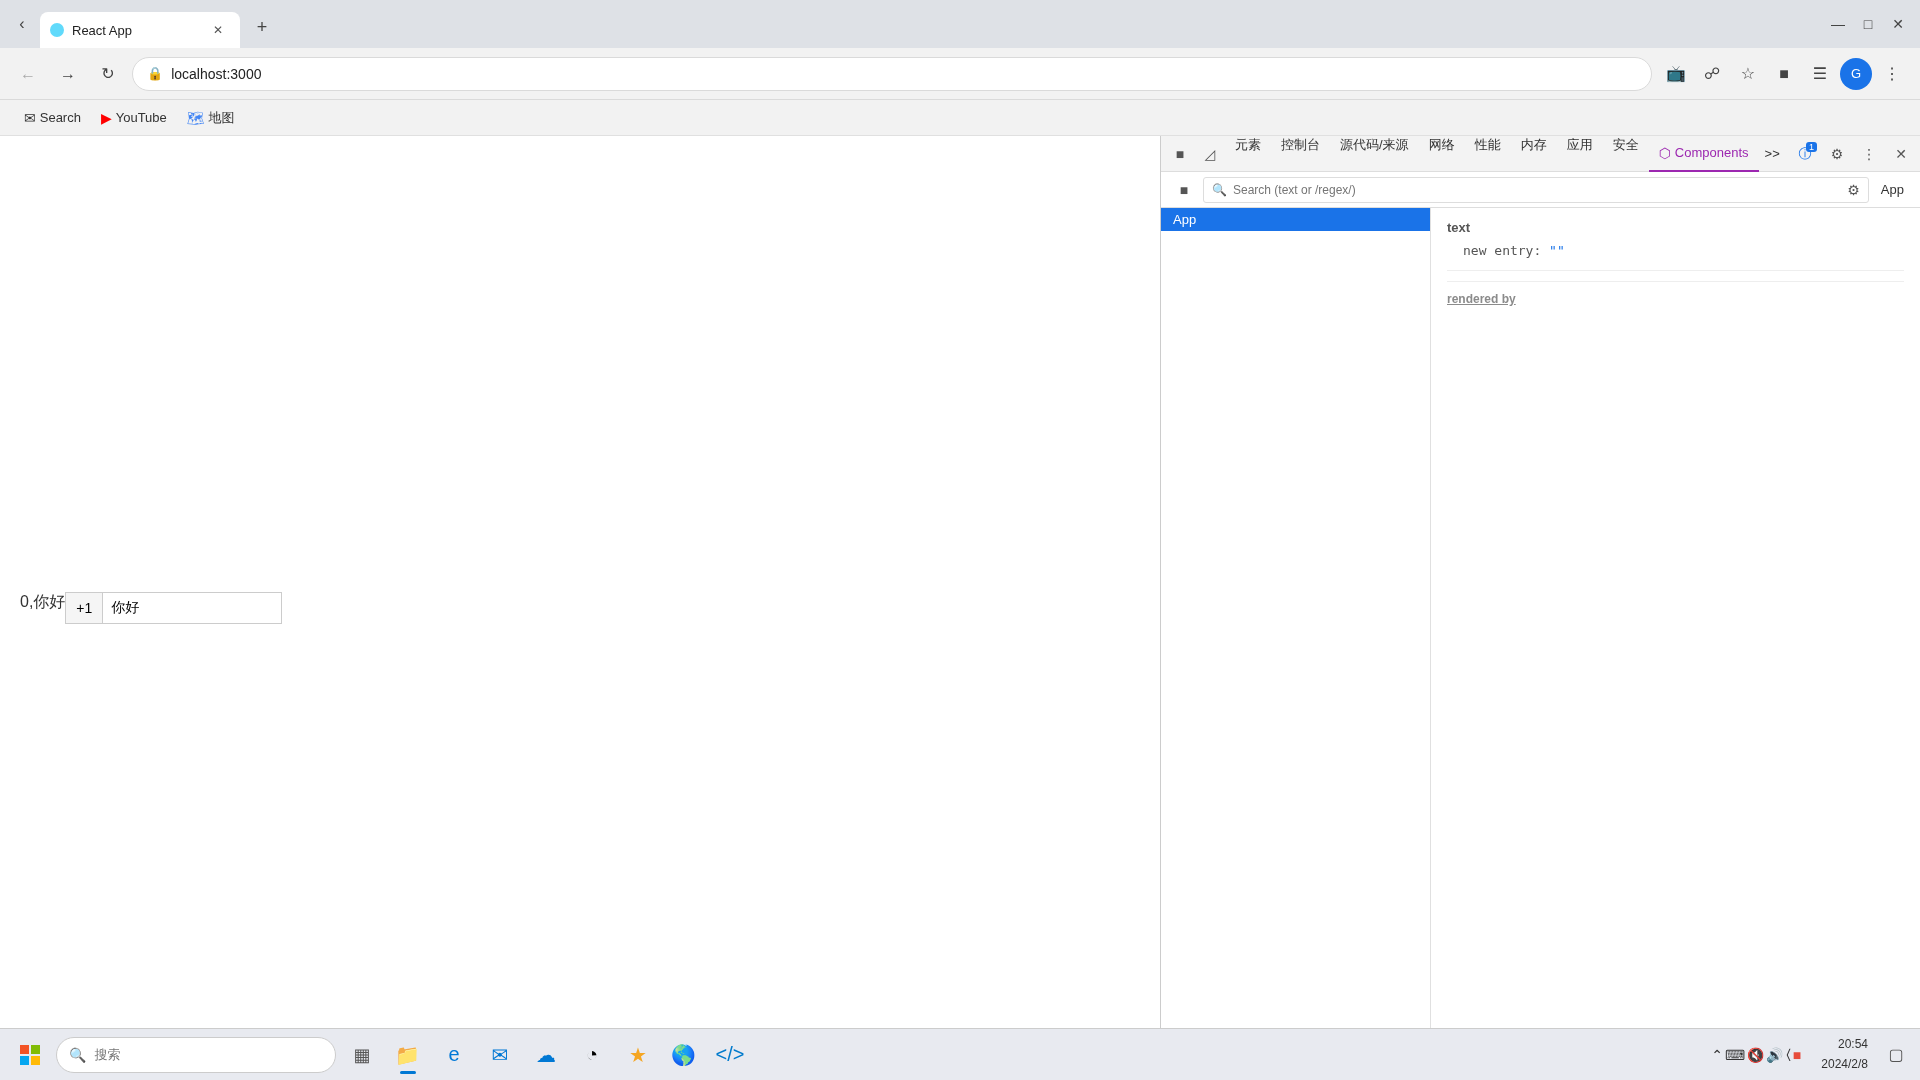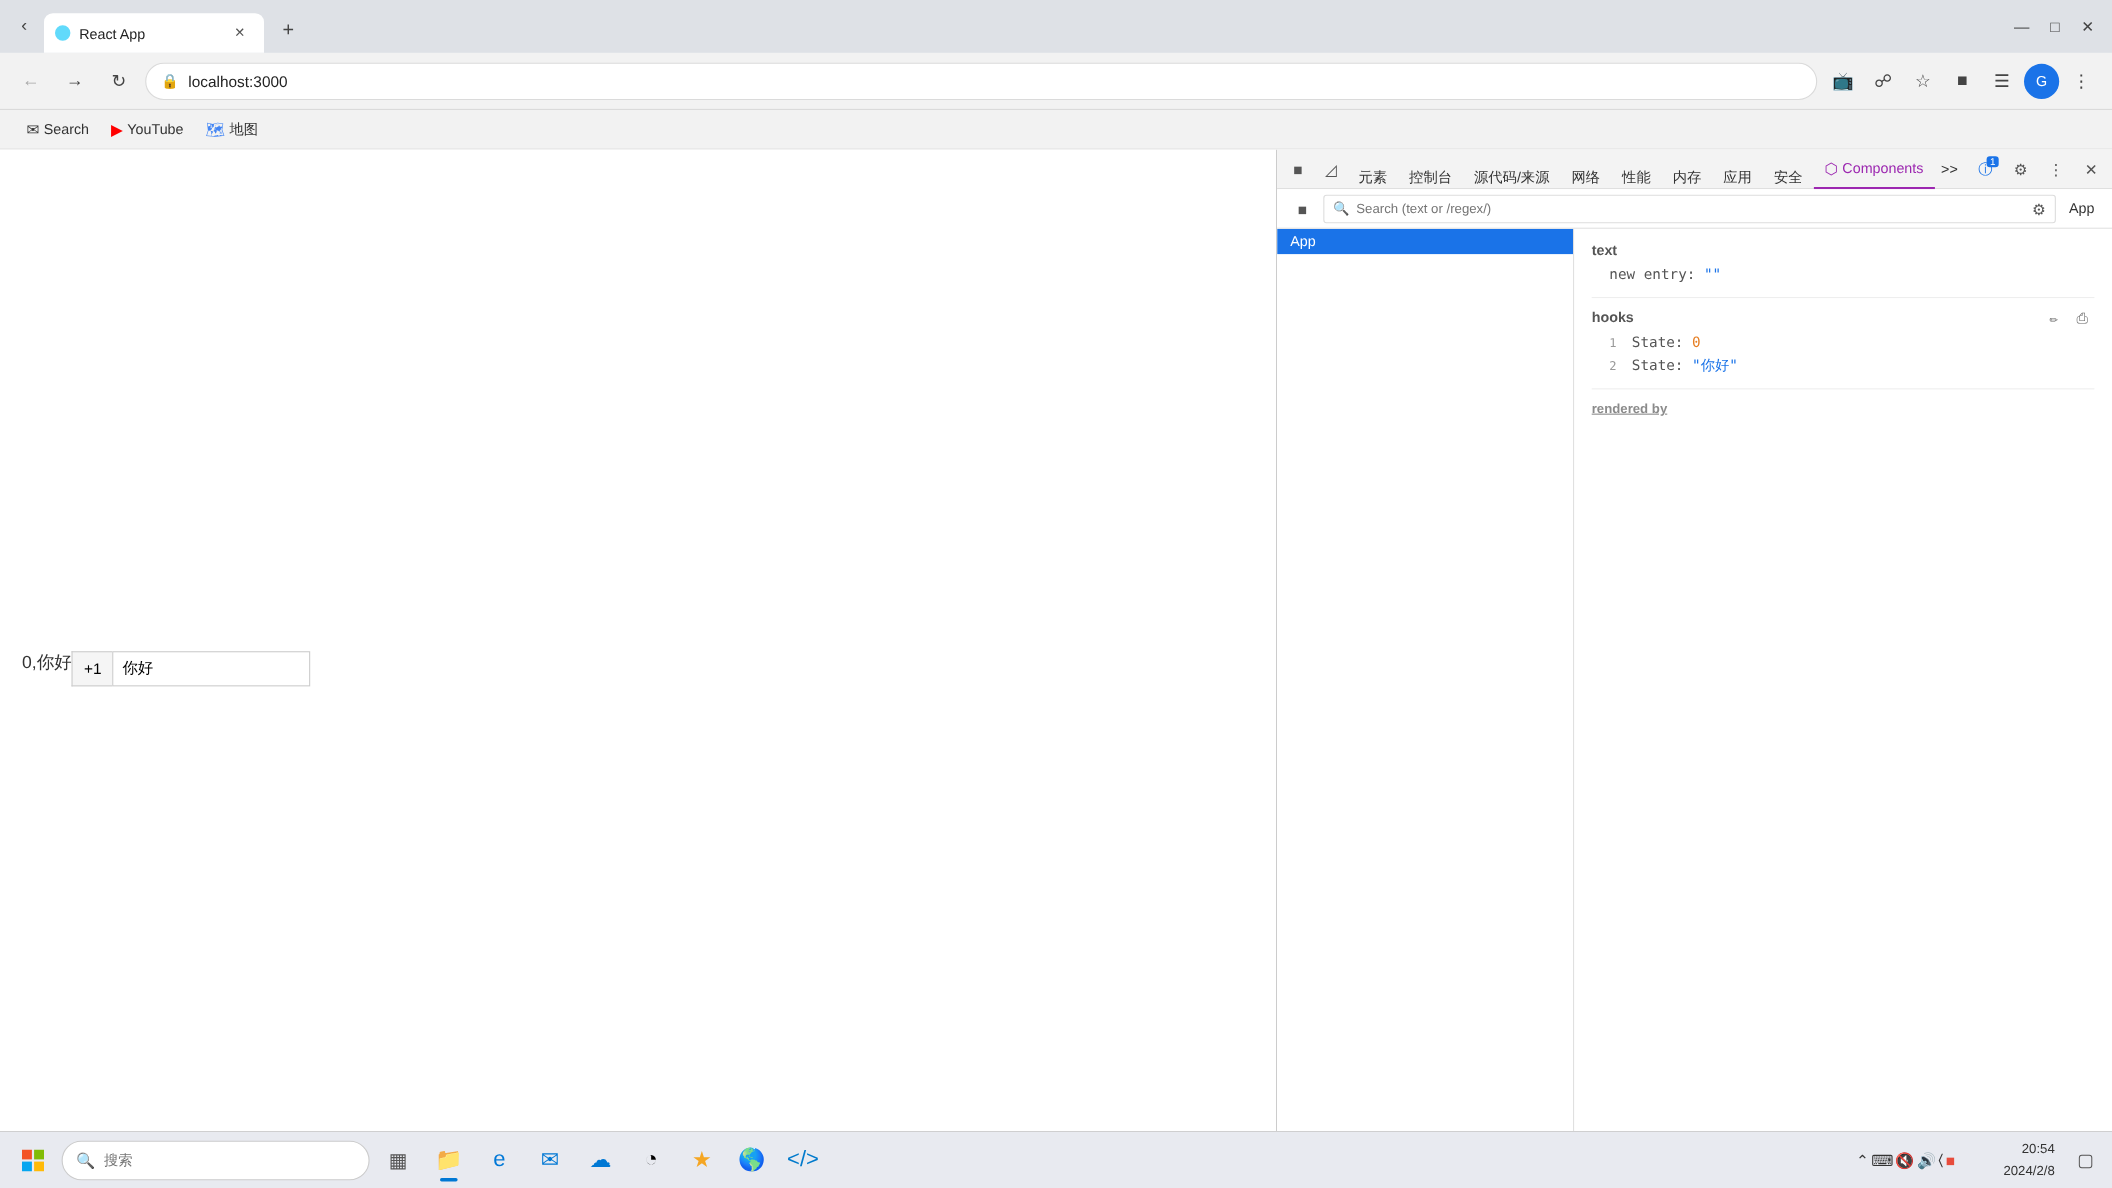--- a/index.html
+++ b/index.html
@@ -73,21 +73,21 @@
     
     .devtools-panel {
       width: 760px; background: #fff; border-left: 1px solid #ccc; display: flex; flex-direction: column; font-size: 12px;
     }
 
     
     .devtools-topbar {
       display: flex; align-items: center; background: #f3f3f3; border-bottom: 1px solid #ddd; height: 36px; padding: 0 4px; gap: 0;
     }
     .dt-icon-btn { width: 30px; height: 30px; display: flex; align-items: center; justify-content: center; cursor: pointer; color: #555; font-size: 14px; border-radius: 3px; }
-    .dt-tab { padding: 0 10px; height: 36px; display: flex; align-items: flex-end; font-size: 13px; color: #333; cursor: pointer; border-bottom: 2px solid transparent; }
+    .dt-tab { padding: 0 10px; height: 36px; display: flex; align-items: flex-start; font-size: 13px; color: #333; cursor: pointer; border-bottom: 2px solid transparent; }
     .dt-tab.components-active { color: #9c27b0; border-bottom: 2px solid #9c27b0; display: flex; align-items: center; gap: 4px; }
     .dt-tab-more { padding: 0 6px; height: 36px; display: flex; align-items: center; font-size: 13px; color: #333; cursor: pointer; }
     .dt-right-icons { margin-left: auto; display: flex; align-items: center; gap: 2px; }
 
     
     .devtools-secondbar {
       display: flex; align-items: center; background: #fff; border-bottom: 1px solid #ddd; height: 36px; padding: 0 8px; gap: 4px;
     }
     .dt-search-box {
       display: flex; align-items: center; flex: 1; border: 1px solid #ddd; border-radius: 3px; height: 26px; padding: 0 8px; gap: 6px; background: #fff;
@@ -130,21 +130,21 @@
     }
     .taskbar-start { width: 44px; height: 44px; display: flex; align-items: center; justify-content: center; cursor: pointer; border-radius: 4px; }
     .taskbar-search { display: flex; align-items: center; background: #fff; border-radius: 20px; border: 1px solid #ccc; height: 36px; padding: 0 12px; gap: 8px; width: 280px; }
     .taskbar-search input { border: none; outline: none; font-size: 13px; color: #4d7c0f; background: transparent; width: 200px; }
     .taskbar-apps { display: flex; align-items: center; gap: 2px; }
     .taskbar-app { width: 44px; height: 44px; display: flex; align-items: center; justify-content: center; cursor: pointer; border-radius: 4px; position: relative; }
     .taskbar-app.active::after { content: ''; position: absolute; bottom: 3px; left: 50%; transform: translateX(-50%); width: 16px; height: 3px; background: #0078d4; border-radius: 2px; }
     .taskbar-spacer { flex: 1; }
     .taskbar-tray { display: flex; align-items: center; gap: 2px; padding: 0 8px; }
     .tray-icon { font-size: 14px; color: #333; cursor: pointer; }
-    .taskbar-clock { text-align: right; font-size: 12px; color: #333; padding: 0 8px; line-height: 1.6; margin-left: 24px; }
+    .taskbar-clock { text-align: right; font-size: 12px; color: #333; padding: 0 8px; line-height: 1.6; }
     .taskbar-notif { width: 32px; height: 44px; display: flex; align-items: center; justify-content: center; cursor: pointer; }
 
     
     .react-favicon {
       width: 14px; height: 14px; background: #61dafb; border-radius: 50%; border: 2px solid #61dafb; display: inline-block;
     }
 
     
     .yt-favicon { color: #ff0000; font-size: 14px; }
 
@@ -281,39 +281,20 @@
 
         <div class="props-panel">
 
           <div class="props-section-title">text</div>
           <div class="props-row">
             <span class="props-key">new entry: </span>
             <span class="props-value-string">""</span>
           </div>
           <div class="props-divider"></div>
 
-          <div style="display:flex; align-items:flex-start;">
-            <div style="flex:1;">
-              <div class="props-section-title">hooks</div>
-              <div class="props-row">
-                <span class="props-hook-index">1</span>
-                <span class="props-hook-label">State: </span>
-                <span class="props-value-number">0</span>
-              </div>
-              <div class="props-row">
-                <span class="props-hook-index">2</span>
-                <span class="props-hook-label">State: </span>
-                <span class="props-value-string">"你好"</span>
-              </div>
-            </div>
-            <div class="dt-panel-icons">
-              <div class="dt-panel-icon-btn">✏</div>
-              <div class="dt-panel-icon-btn">⎙</div>
-            </div>
-          </div>
           <div class="props-divider"></div>
 
           <div class="props-section-title rendered-by-text">rendered by</div>
         </div>
       </div>
     </div>
   </div>
 
   <div class="taskbar">
     <div class="taskbar-start">

